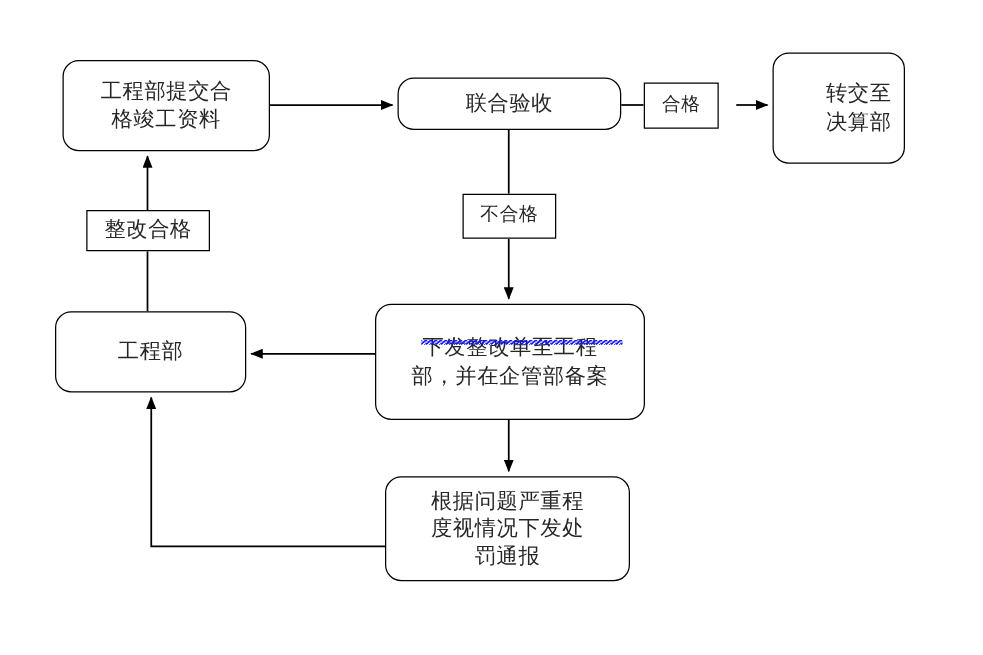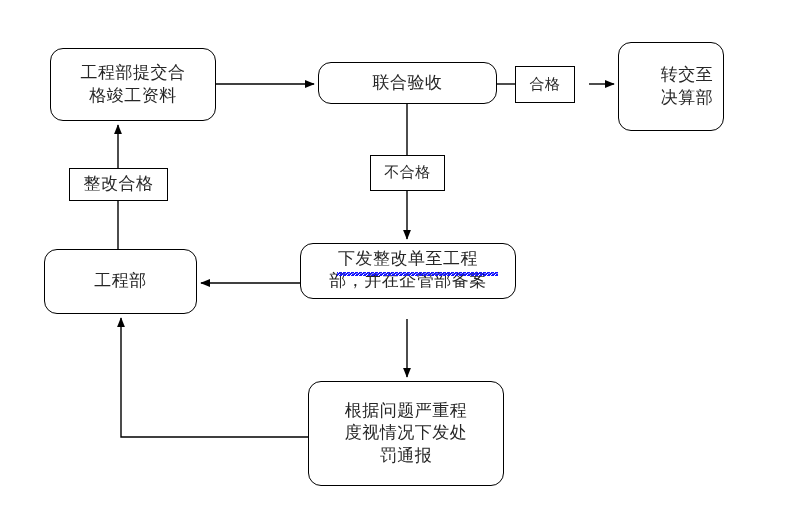--- a/index.html
+++ b/index.html
@@ -98,22 +98,22 @@
   <div id="node-layer">
       <div class="node round" style="left: 50px; top: 48px; width: 166px; height: 73px; font-size: 17px;"><span class="n-text">工程部提交合
 格竣工资料</span></div>
       <div class="node round" style="left: 318px; top: 62px; width: 179px; height: 42px; font-size: 17px;"><span class="n-text">联合验收</span></div>
       <div class="node rect" style="left: 515px; top: 66px; width: 60px; height: 37px; font-size: 15px;"><span class="n-text">合格</span></div>
       <div class="node round" style="left: 618px; top: 42px; width: 106px; height: 89px; font-size: 17px; padding-left: 32px;"><span class="n-text">转交至
 决算部</span></div>
       <div class="node rect" style="left: 370px; top: 155px; width: 75px; height: 36px; font-size: 15px;"><span class="n-text">不合格</span></div>
       <div class="node rect" style="left: 69px; top: 168px; width: 99px; height: 33px; font-size: 17px;"><span class="n-text">整改合格</span></div>
       <div class="node round" style="left: 44px; top: 249px; width: 153px; height: 65px; font-size: 17px; justify-content: center;"><span class="n-text">工程部</span></div>
-      <div class="node round" style="left: 300px; top: 243px; width: 216px; height: 56px; font-size: 17px; font-family: Liberation Mono, monospace;"><span class="n-text">下发整改单至工程
+      <div class="node round" style="left: 300px; top: 243px; width: 216px; height: 93px; font-size: 17px;"><span class="n-text">下发整改单至工程
 部，并在企管部备案</span></div>
-      <div class="node round" style="left: 308px; top: 381px; width: 196px; height: 105px; font-size: 17px;"><span class="n-text">根据问题严重程
+      <div class="node round" style="left: 308px; top: 381px; width: 196px; height: 84px; font-size: 17px;"><span class="n-text">根据问题严重程
 度视情况下发处
 罚通报</span></div>
     </div>
   <div id="squiggle-layer">
       <div class="squiggle" style="left: 337px; top: 272px; width: 161px;"></div>
     </div>
 </div>
 
 </body></html>

